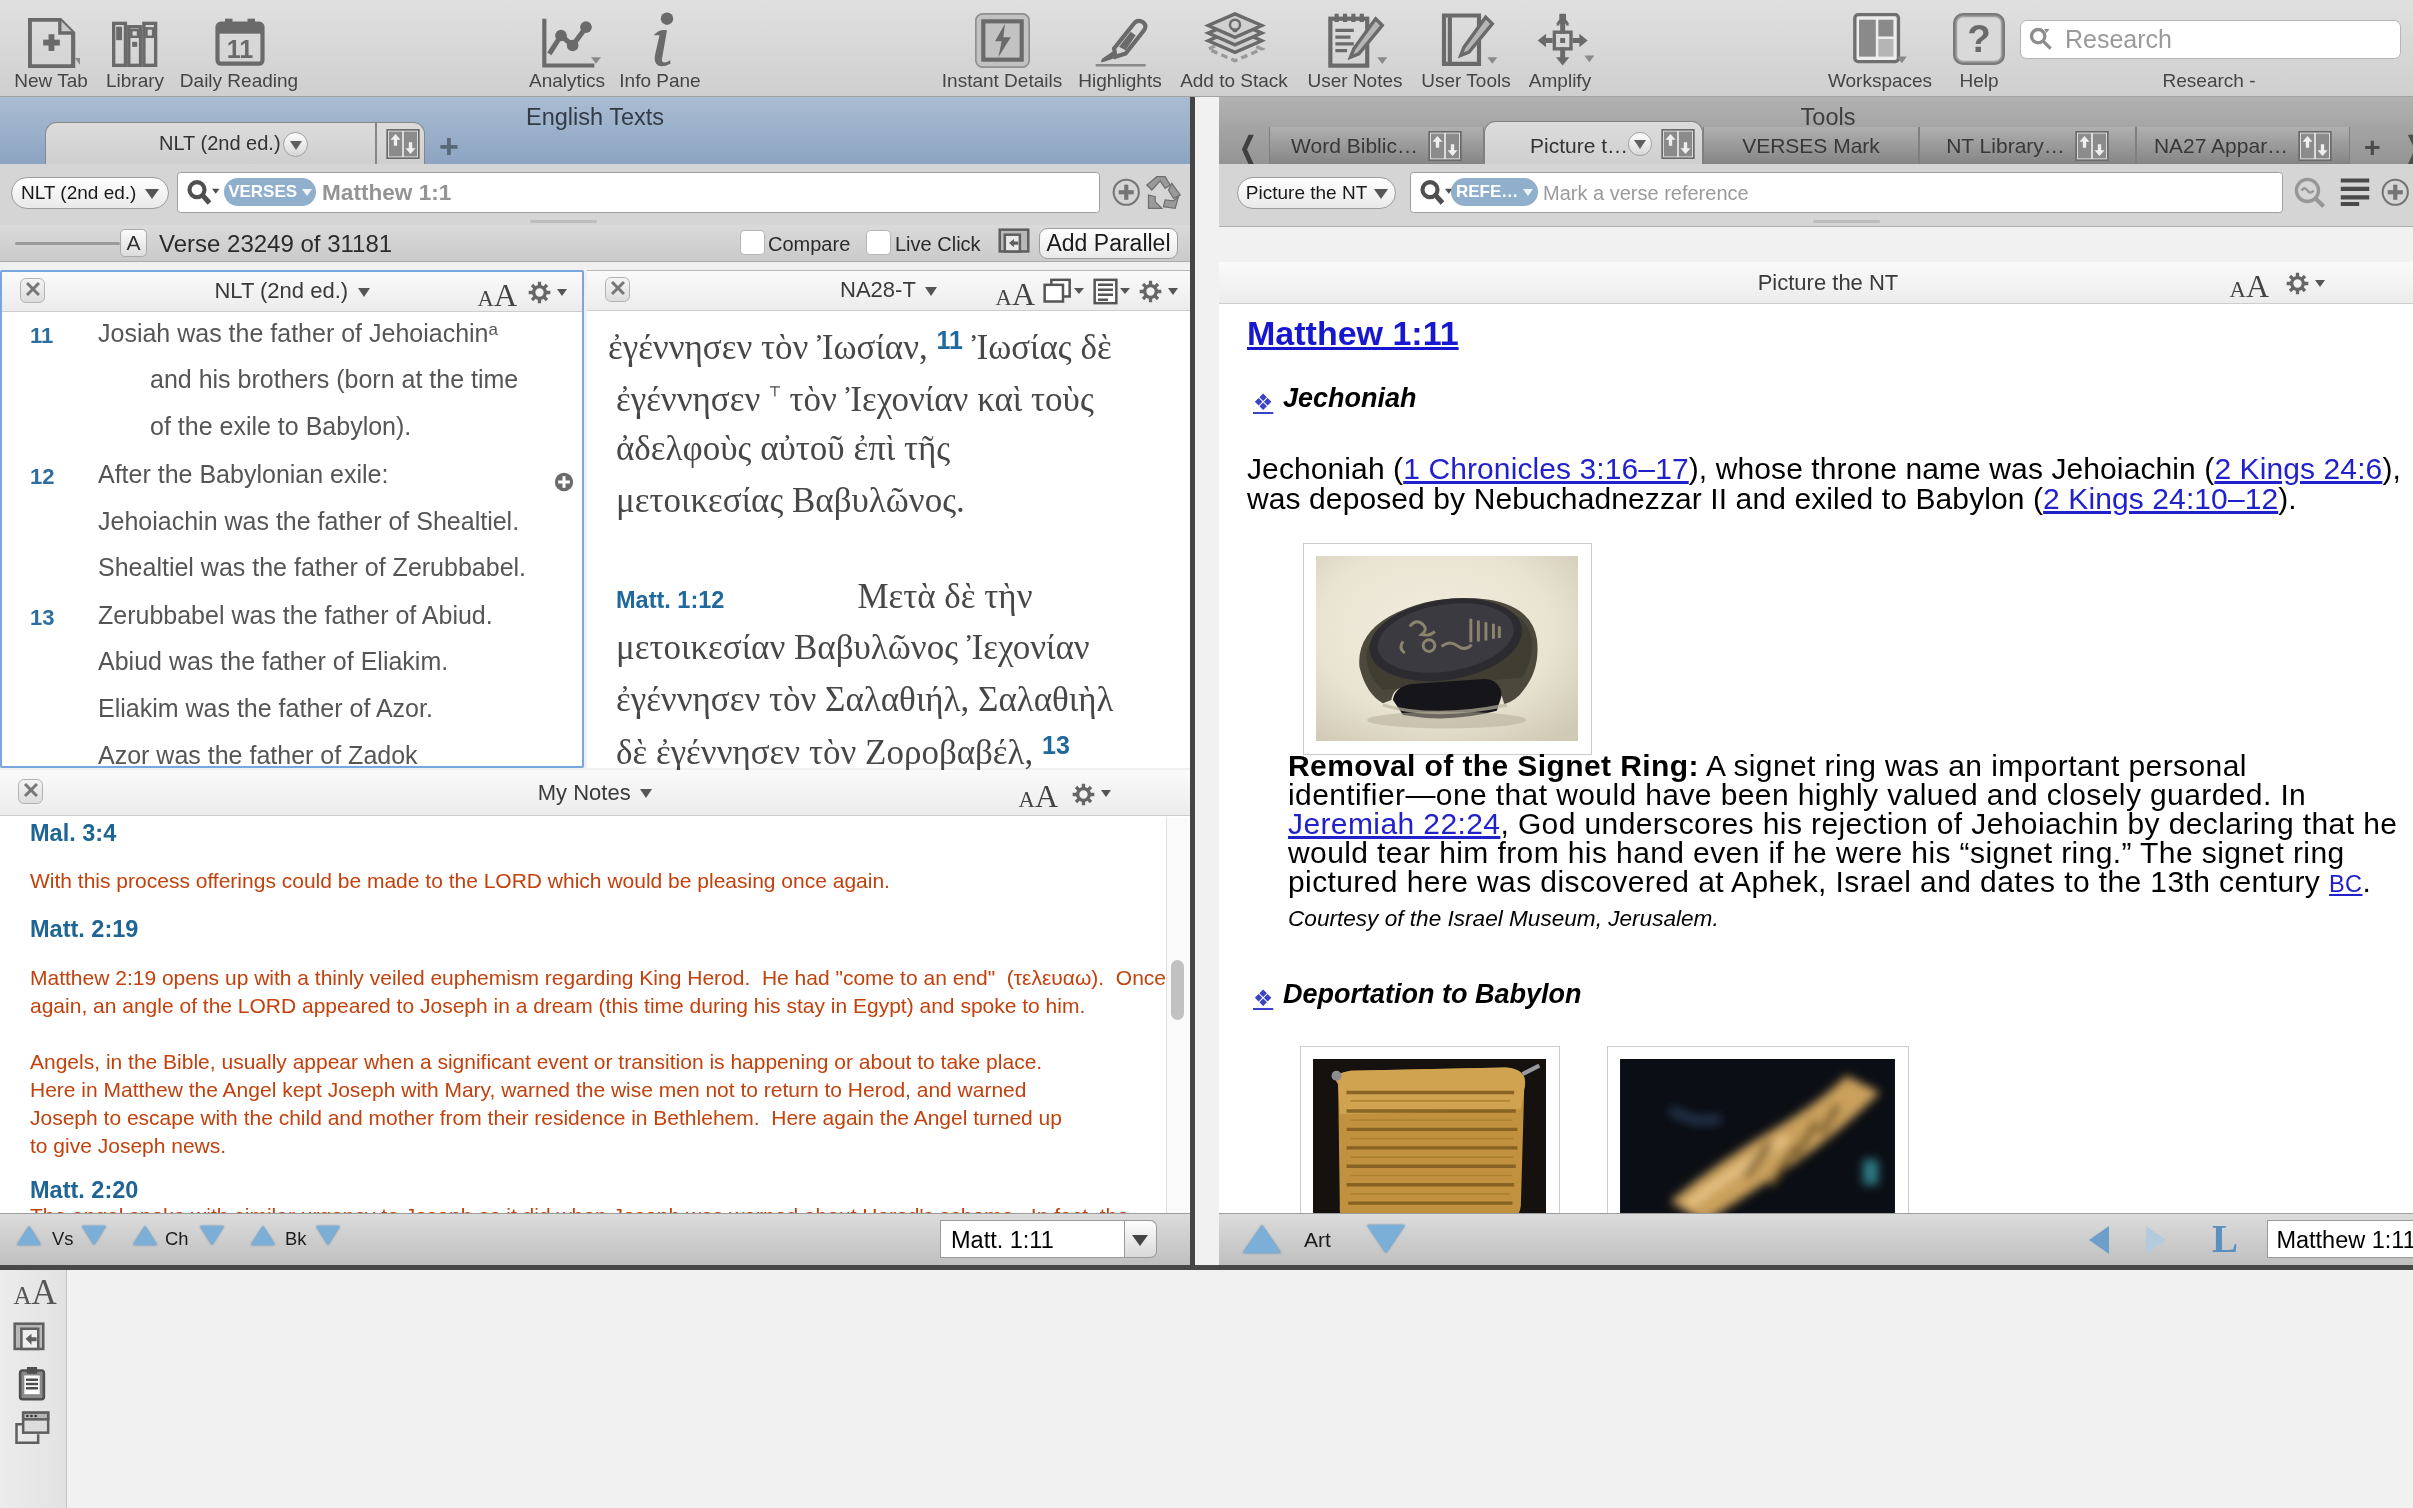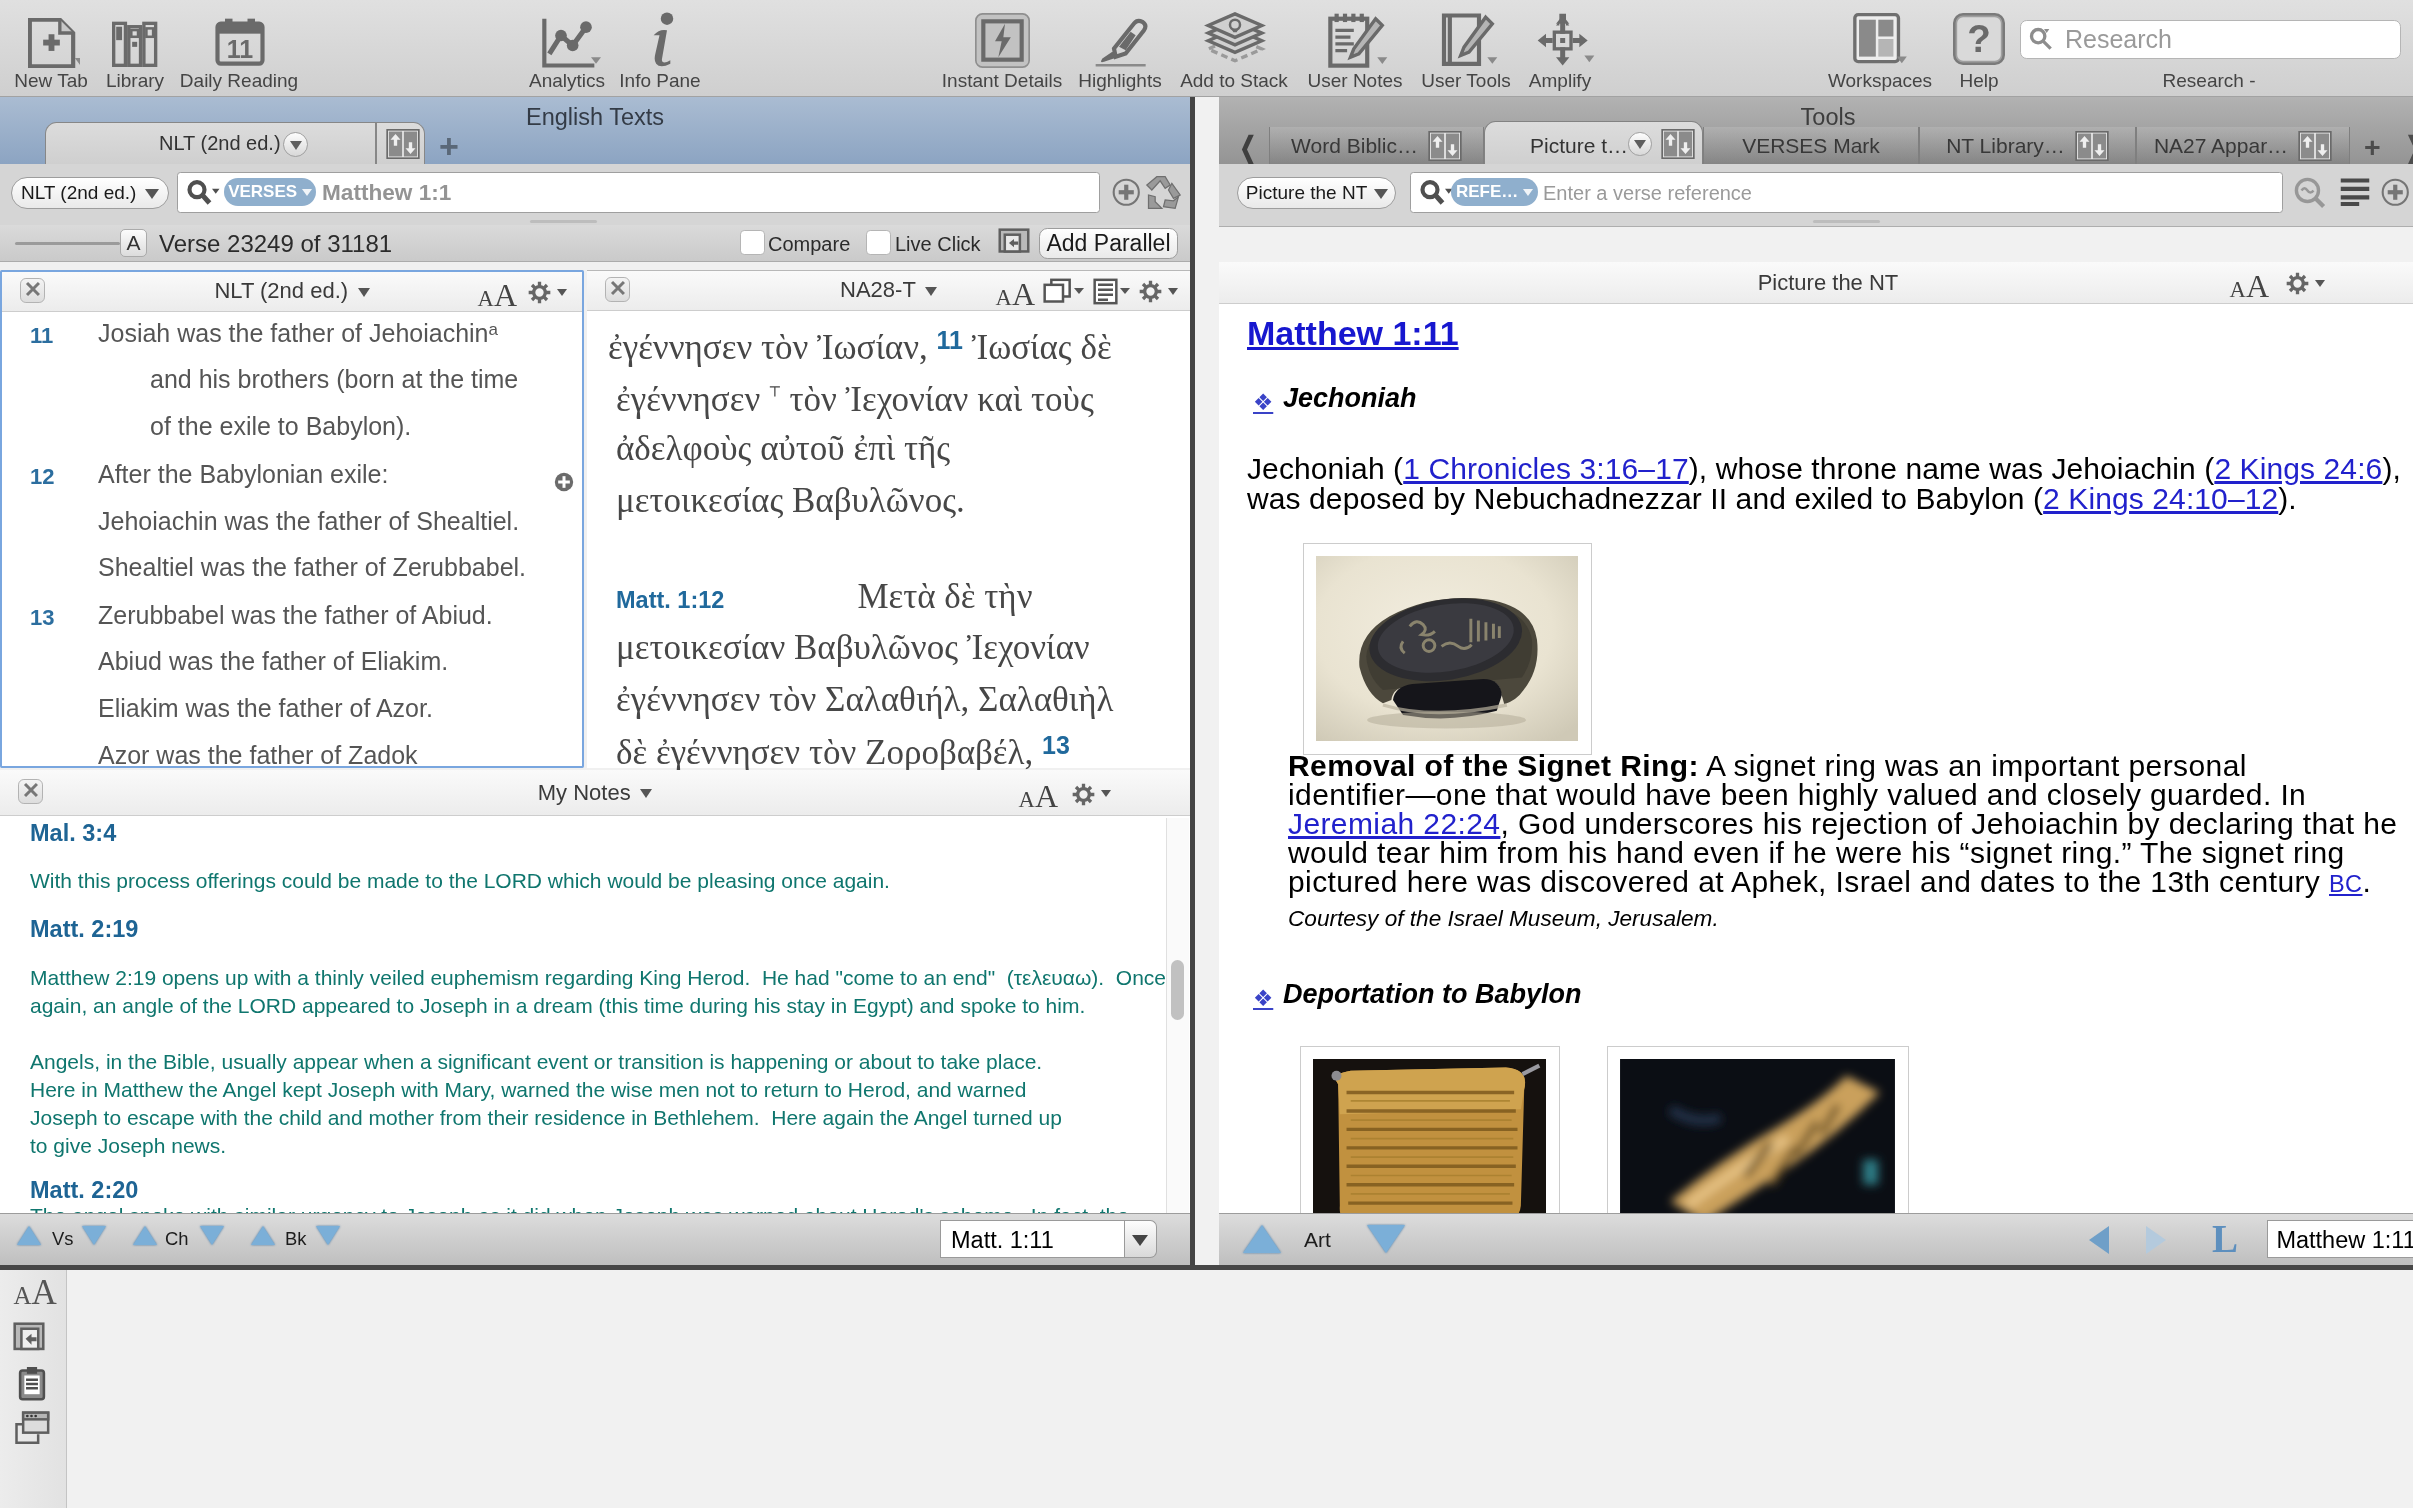--- a/index.html
+++ b/index.html
@@ -50,21 +50,21 @@
 .tri-dn { width:0; height:0; border-left:12.6px solid transparent; border-right:12.6px solid transparent; border-top:19px solid #7bafd8; position:absolute; filter:drop-shadow(0 0 0.8px #4a7ba6); }
 
 .rtab { position:absolute; top:30px; height:37px; background:linear-gradient(rgba(255,255,255,0.12),rgba(0,0,0,0.10)); border-left:1.7px solid #7f7f7f; border-right:1.7px solid #7f7f7f; display:flex; align-items:center; justify-content:center; gap:10px; }
 .rtabt { font-size:21px; color:#383838; }
 .plink { color:#2121cc; text-decoration:underline; }
 .vnum { position:absolute; font-size:22px; font-weight:bold; color:#2c6e9f; }
 .vline { position:absolute; white-space:nowrap;margin-left:16px; }
 .gline { position:absolute; white-space:nowrap; }
 .gnum { font-family:"Liberation Sans",sans-serif; font-size:25px; font-weight:bold; color:#20699c; vertical-align:10px; }
 .nhead { position:absolute; font-size:23.5px; font-weight:bold; color:#1e6494; }
-.nbody { position:absolute; font-size:21px; color:#0f766e; line-height:28px; white-space:nowrap; }
+.nbody { position:absolute; font-size:21px; color:#c2410c; line-height:28px; white-space:nowrap; }
 .hdarr { display:inline-block; width:0; height:0; border-left:6.7px solid transparent; border-right:6.7px solid transparent; border-top:9.2px solid #555; vertical-align:1.7px; margin-left:3.4px; }
 
 #botsep { left:0; top:1265px; width:2413px; height:5px; background:#474747; }
 #botarea { left:0; top:1270px; width:2413px; height:238px; background:#f1f1f1; }
 #botsidebar { left:0; top:1270px; width:67px; height:238px; background:linear-gradient(90deg,#ececec,#e2e2e2); border-right:1.7px solid #c4c4c4; }
 </style>
 </head>
 <body>
 <div id="toolbar" class="abs">
 
@@ -487,21 +487,21 @@
   </div>
   <div class="srow">
     <div class="roundbtn" style="left:18.4px;top:12.6px;width:159px;height:32px;line-height:30px;font-size:19px;">Picture the NT <span style="display:inline-block;width:0;height:0;border-left:7.5px solid transparent;border-right:7.5px solid transparent;border-top:10px solid #555;vertical-align:middle;margin-left:1.7px;"></span></div>
     <div class="sfield" style="left:191px;top:7.5px;width:873px;height:41px;">
       <svg width="37" height="30" viewBox="0 0 44 36" style="position:absolute;left:8.4px;top:5px;">
         <circle cx="13" cy="14" r="9" fill="none" stroke="#4f4f4f" stroke-width="5"></circle>
         <path d="M19 20 L28 30" stroke="#4f4f4f" stroke-width="6"></path>
         <path d="M31 13 l9 0 l-4.5 6 z" fill="#4f4f4f"></path>
       </svg>
       <div class="pill" style="left:40px;top:5.9px;width:87px;height:28px;font-size:17px;line-height:28px;">REFE… <span style="display:inline-block;width:0;height:0;border-left:5.9px solid transparent;border-right:5.9px solid transparent;border-top:7.5px solid #f0f4f8;vertical-align:middle;"></span></div>
-      <div style="position:absolute;left:132px;top:9.2px;font-size:20px;color:#9a9a9a;">Enter a verse reference</div>
+      <div style="position:absolute;left:132px;top:9.2px;font-size:20px;color:#9a9a9a;">Mark a verse reference</div>
       <div style="position:absolute;left:402px;bottom:-11.7px;width:67px;height:3.4px;background:#bdbdbd;border-radius:1.7px;"></div>
     </div>
     <svg width="34" height="34" viewBox="0 0 40 40" style="position:absolute;left:1074px;top:11.7px;opacity:0.55;">
       <circle cx="17" cy="17" r="13" fill="none" stroke="#666" stroke-width="4"></circle>
       <path d="M26 26 L36 36" stroke="#666" stroke-width="5"></path>
       <path d="M10 17 q3.5 -5 7 0 q3.5 5 7 0" fill="none" stroke="#666" stroke-width="3"></path>
     </svg>
     <svg width="32" height="28.5" viewBox="0 0 38 34" style="position:absolute;left:1120px;top:14.2px;">
       <path d="M2 3 h34 M2 13 h34 M2 23 h34 M2 31 h22" stroke="#4a4a4a" stroke-width="5"></path>
     </svg>

